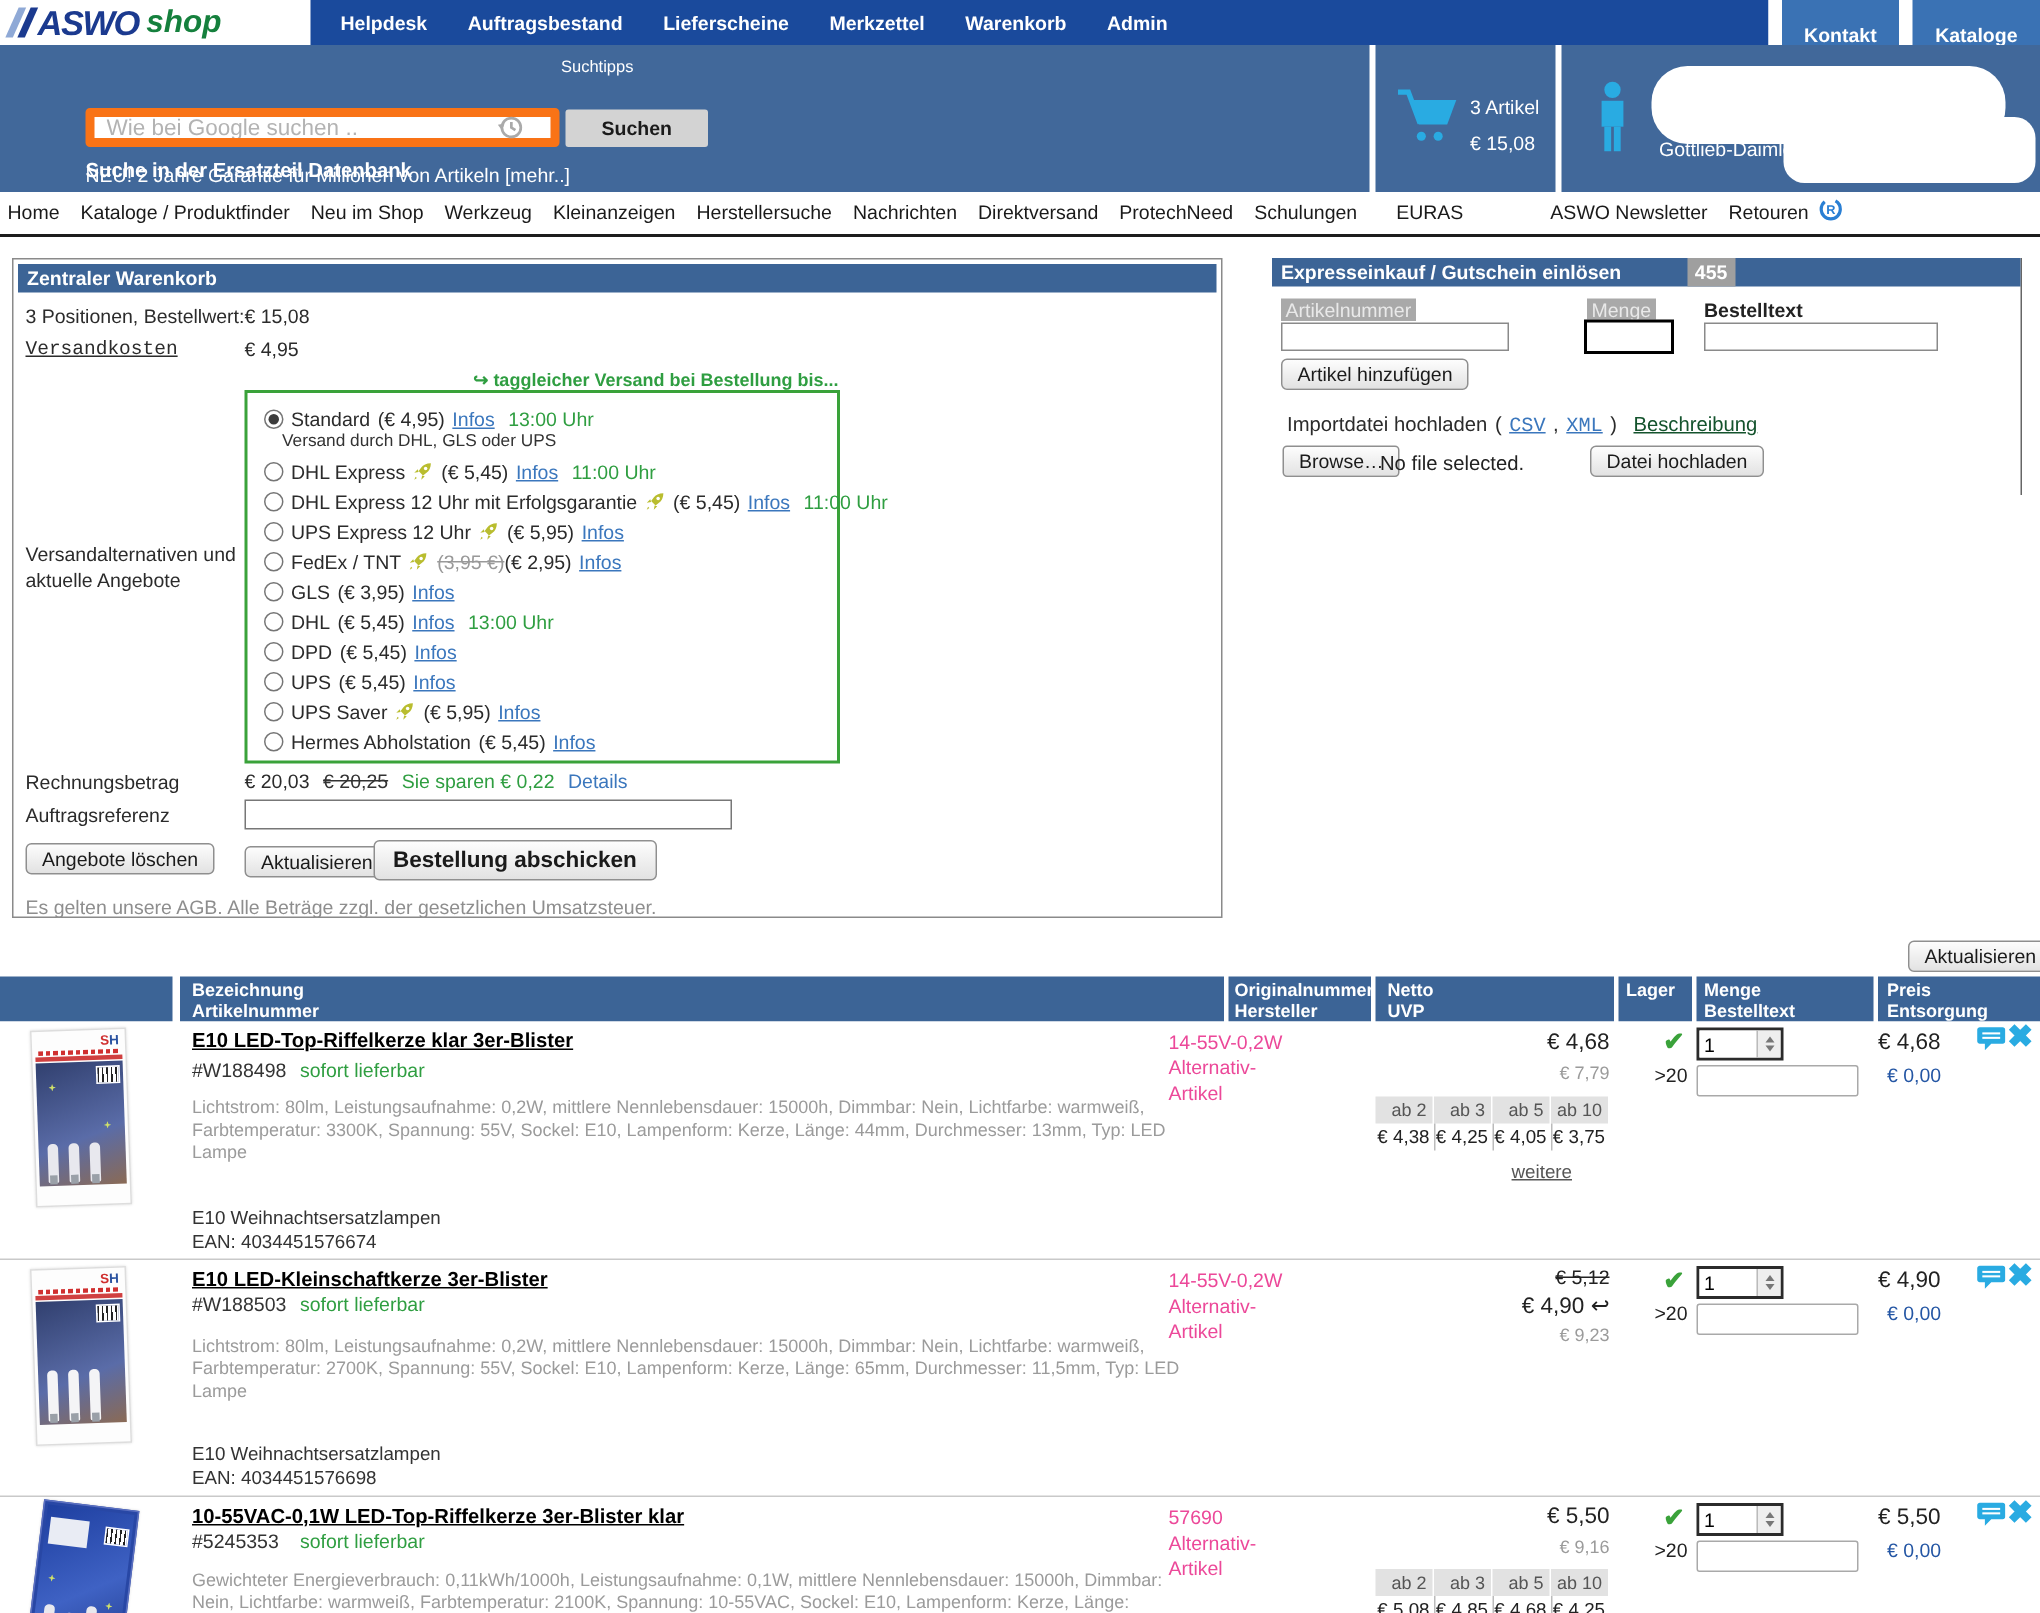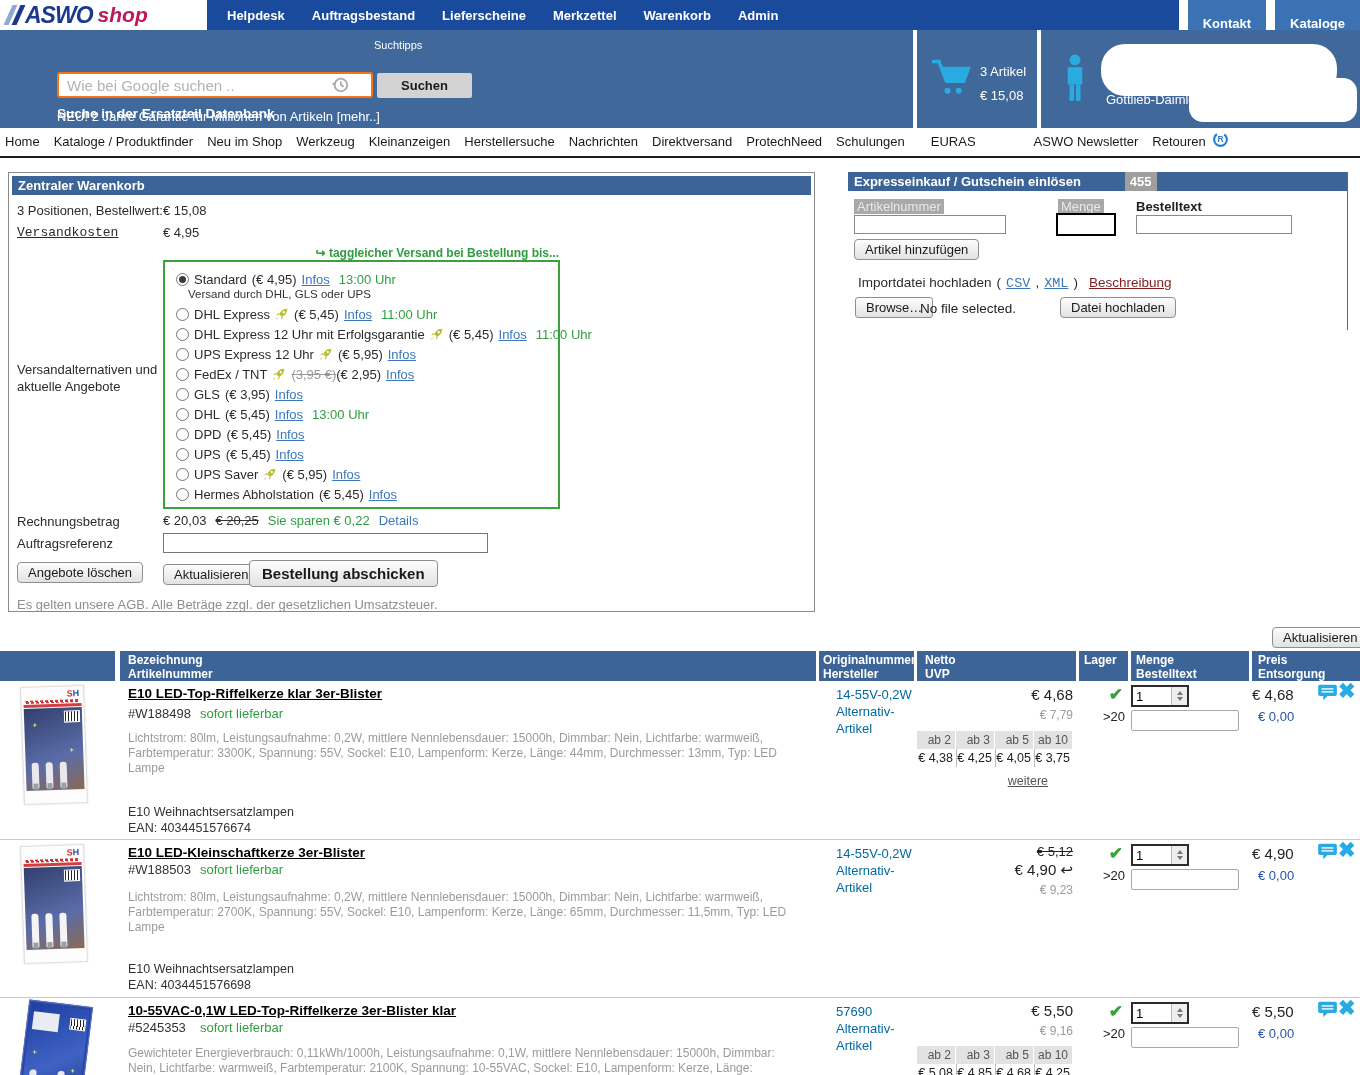--- a/index.html
+++ b/index.html
@@ -8,33 +8,33 @@
   a { text-decoration:none; }
 
   
   .topbar { position:absolute; left:0; top:0; width:1360px; height:30px; display:flex; background:#fff; }
   .logo { width:207px; display:flex; align-items:center; padding-left:8px; cursor:pointer; }
   .logo-mark { display:flex; gap:3px; margin-right:4px; }
   .logo-mark i { display:block; width:5px; height:20px; transform:skewX(-24deg); }
   .logo-mark i:first-child { background:#8fa9d6; }
   .logo-mark i:last-child { background:#1b3a8f; }
   .logo-aswo { font-size:23px; font-weight:bold; font-style:italic; color:#1b3a8f; letter-spacing:-1px; }
-  .logo-shop { font-size:21px; font-weight:bold; font-style:italic; color:#be185d; margin-left:5px; }
+  .logo-shop { font-size:21px; font-weight:bold; font-style:italic; color:#15803d; margin-left:5px; }
   .topnav { flex:1; background:#1a4a9c; display:flex; align-items:center; gap:27px; padding-left:20px; }
   .topnav a { color:#fff; font-size:13px; font-weight:bold; cursor:pointer; }
   .topbtns { display:flex; gap:9px; padding-left:9px; background:#fff; }
   .topbtn { height:46px; padding:0 15px; background:#3a72b4; color:#fff; font-weight:bold;
     font-size:13px; border:none; cursor:pointer; font-family:inherit; }
 
   
   .band { position:absolute; left:0; top:30px; width:1360px; height:98px; display:flex; }
   .band-main { width:913px; background:#41689a; position:relative; margin-right:4px; }
   .suchtipps { position:absolute; left:374px; top:9px; color:#fff; font-size:11px; cursor:pointer; }
   .search-label { position:absolute; left:57px; top:28px; color:#fff; font-size:13.5px; font-weight:bold;margin-top:48px; }
-  .search-input { position:absolute; left:57px; top:42px; width:316px; height:26px; border:2px solid #f97316;
+  .search-input { position:absolute; left:57px; top:42px; width:316px; height:26px; border:6px solid #f97316;
     border-radius:3px; padding:0 30px 0 8px; font-size:15px; color:#14532d; font-family:inherit; }
   .search-input::placeholder { color:#b3b3b3; }
   .history-icon { position:absolute; left:331px; top:46px; cursor:pointer; }
   .suchen-btn { position:absolute; left:377px; top:43px; width:95px; height:25px; background:#d3d3d3;
     border:none; border-radius:2px; font-size:13px; font-weight:bold; color:#1a1a1a; cursor:pointer; font-family:inherit; }
   .promo { position:absolute; left:57px; top:79px; color:#fff; font-size:13px; }
   .band-cart { width:120px; background:#41689a; margin-right:4px; position:relative; cursor:pointer; }
   .cart-icon { position:absolute; left:12px; top:28px; }
   .cart-lines { position:absolute; left:63px; top:30px; color:#fff; font-size:13px; line-height:24px; white-space:nowrap; }
   .band-user { flex:1; background:#41689a; position:relative; }
@@ -91,21 +91,21 @@
 
   
   .express { position:absolute; left:848px; top:172px; width:500px; height:158px; background:#fff;
     border-right:1px solid #666; }
   .ex-badge { display:inline-block; background:#9f9f9f; color:#fff; padding:0 5px; margin-left:44px; }
   .ex-label-hl { position:absolute; font-size:13px; background:#a9a9a9; color:#e9e9e9; padding:0 3px; }
   .ex-label { position:absolute; font-size:13px; color:#222; font-weight:bold; }
   .ex-input { position:absolute; border:1px solid #8a8a8a; height:19px; font-size:13px; padding:0 3px; font-family:inherit; }
   .ex-add { position:absolute; left:6px; top:67px; }
   .import-row { position:absolute; left:10px; top:103px; display:flex; gap:5px; font-size:13.5px; align-items:baseline; }
-  .beschr { color:#7f1d1d; text-decoration:underline; cursor:pointer; }
+  .beschr { color:#14532d; text-decoration:underline; cursor:pointer; }
   .browse-btn { position:absolute; left:7px; top:125px; border-radius:3px; }
   .nofile { position:absolute; left:72px; top:129px; font-size:13.5px; color:#222; }
   .upload-btn { position:absolute; left:212px; top:125px; }
 
   
   .tbl-update { position:absolute; left:1272px; top:627px; }
   .thead { position:absolute; left:0; top:651px; width:1360px; height:30px; display:flex; }
   .th { background:#3c6496; color:#fff; font-weight:bold; font-size:12px; line-height:14px;
     padding:1px 0 0 8px; display:flex; flex-direction:column; justify-content:center; }
   .th.c-img { width:115px; margin-right:5px; }
@@ -118,21 +118,21 @@
   .rows { position:absolute; left:0; top:681px; width:1360px; }
   .prow { position:relative; border-bottom:1px solid #c9c9c9; background:#fff; }
   .prow.r1 { height:159px; } .prow.r2 { height:158px; } .prow.r3 { height:200px; }
   .p-title { position:absolute; left:128px; top:5px; font-size:13.5px; font-weight:bold; color:#000;
     text-decoration:underline; cursor:pointer; }
   .p-art { position:absolute; left:128px; top:25px; font-size:13px; color:#333; }
   .p-avail { position:absolute; left:200px; top:25px; font-size:13px; }
   .p-desc { position:absolute; left:128px; top:50px; width:662px; font-size:12px; line-height:15px; color:#9b9b9b; }
   .p-cat { position:absolute; left:128px; font-size:12.5px; color:#333; }
   .p-ean { position:absolute; left:128px; font-size:12.5px; color:#333; }
-  .p-orig { position:absolute; left:836px; top:5px; font-size:13px; line-height:17px; color:#0369a1; }
+  .p-orig { position:absolute; left:779px; top:5px; font-size:13px; line-height:17px; color:#ec4899; }
   .p-netto { position:absolute; left:917px; width:156px; text-align:right; font-size:15px; color:#222; }
   .p-uvp { position:absolute; left:917px; width:156px; text-align:right; font-size:12px; color:#9b9b9b; }
   .tiers { position:absolute; left:917px; width:157px; font-size:12px; }
   .tier-h { display:flex; gap:1px; }
   .tier-h span { width:38px; background:#e2e2e2; color:#555; text-align:right; padding:2px 4px 2px 0; }
   .tier-v { display:flex; }
   .tier-v span { width:39px; text-align:right; padding:2px 3px 2px 0; color:#222; font-size:12.5px;
     border-left:1px solid #bbb; }
   .tier-v span:first-child { border-left:none; }
   .weitere { position:absolute; left:917px; width:131px; text-align:right; font-size:12.5px;

